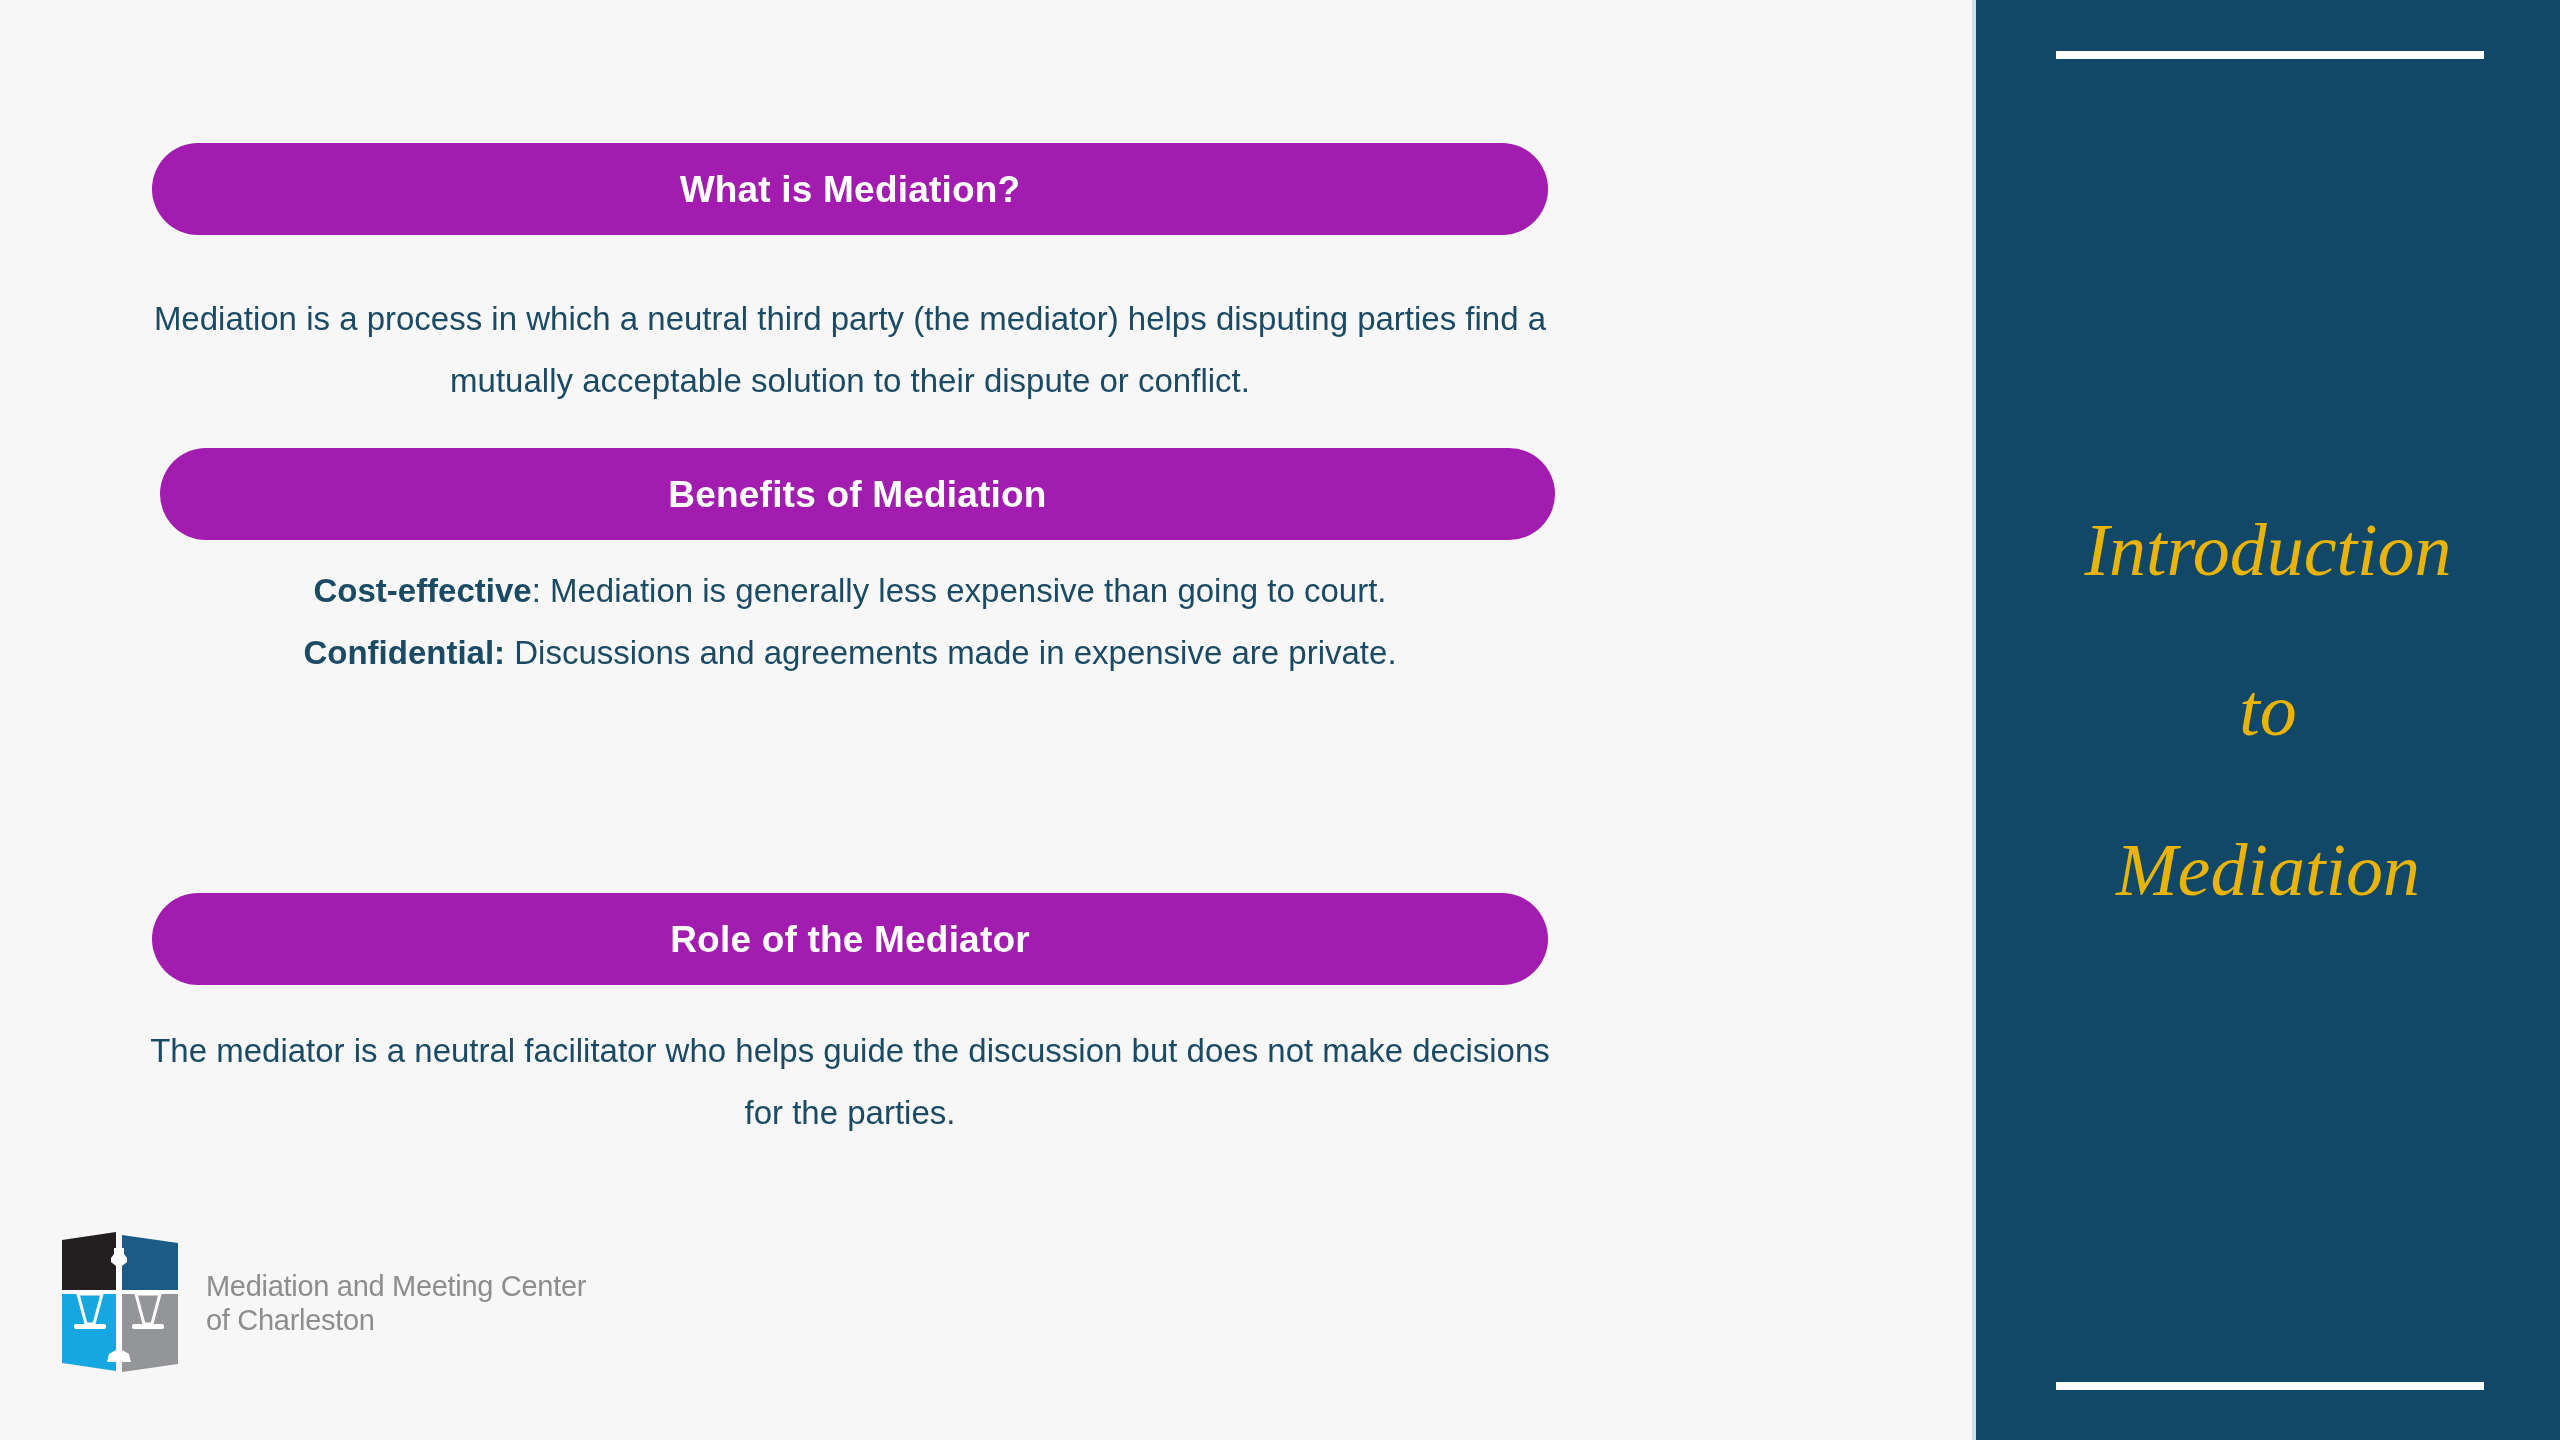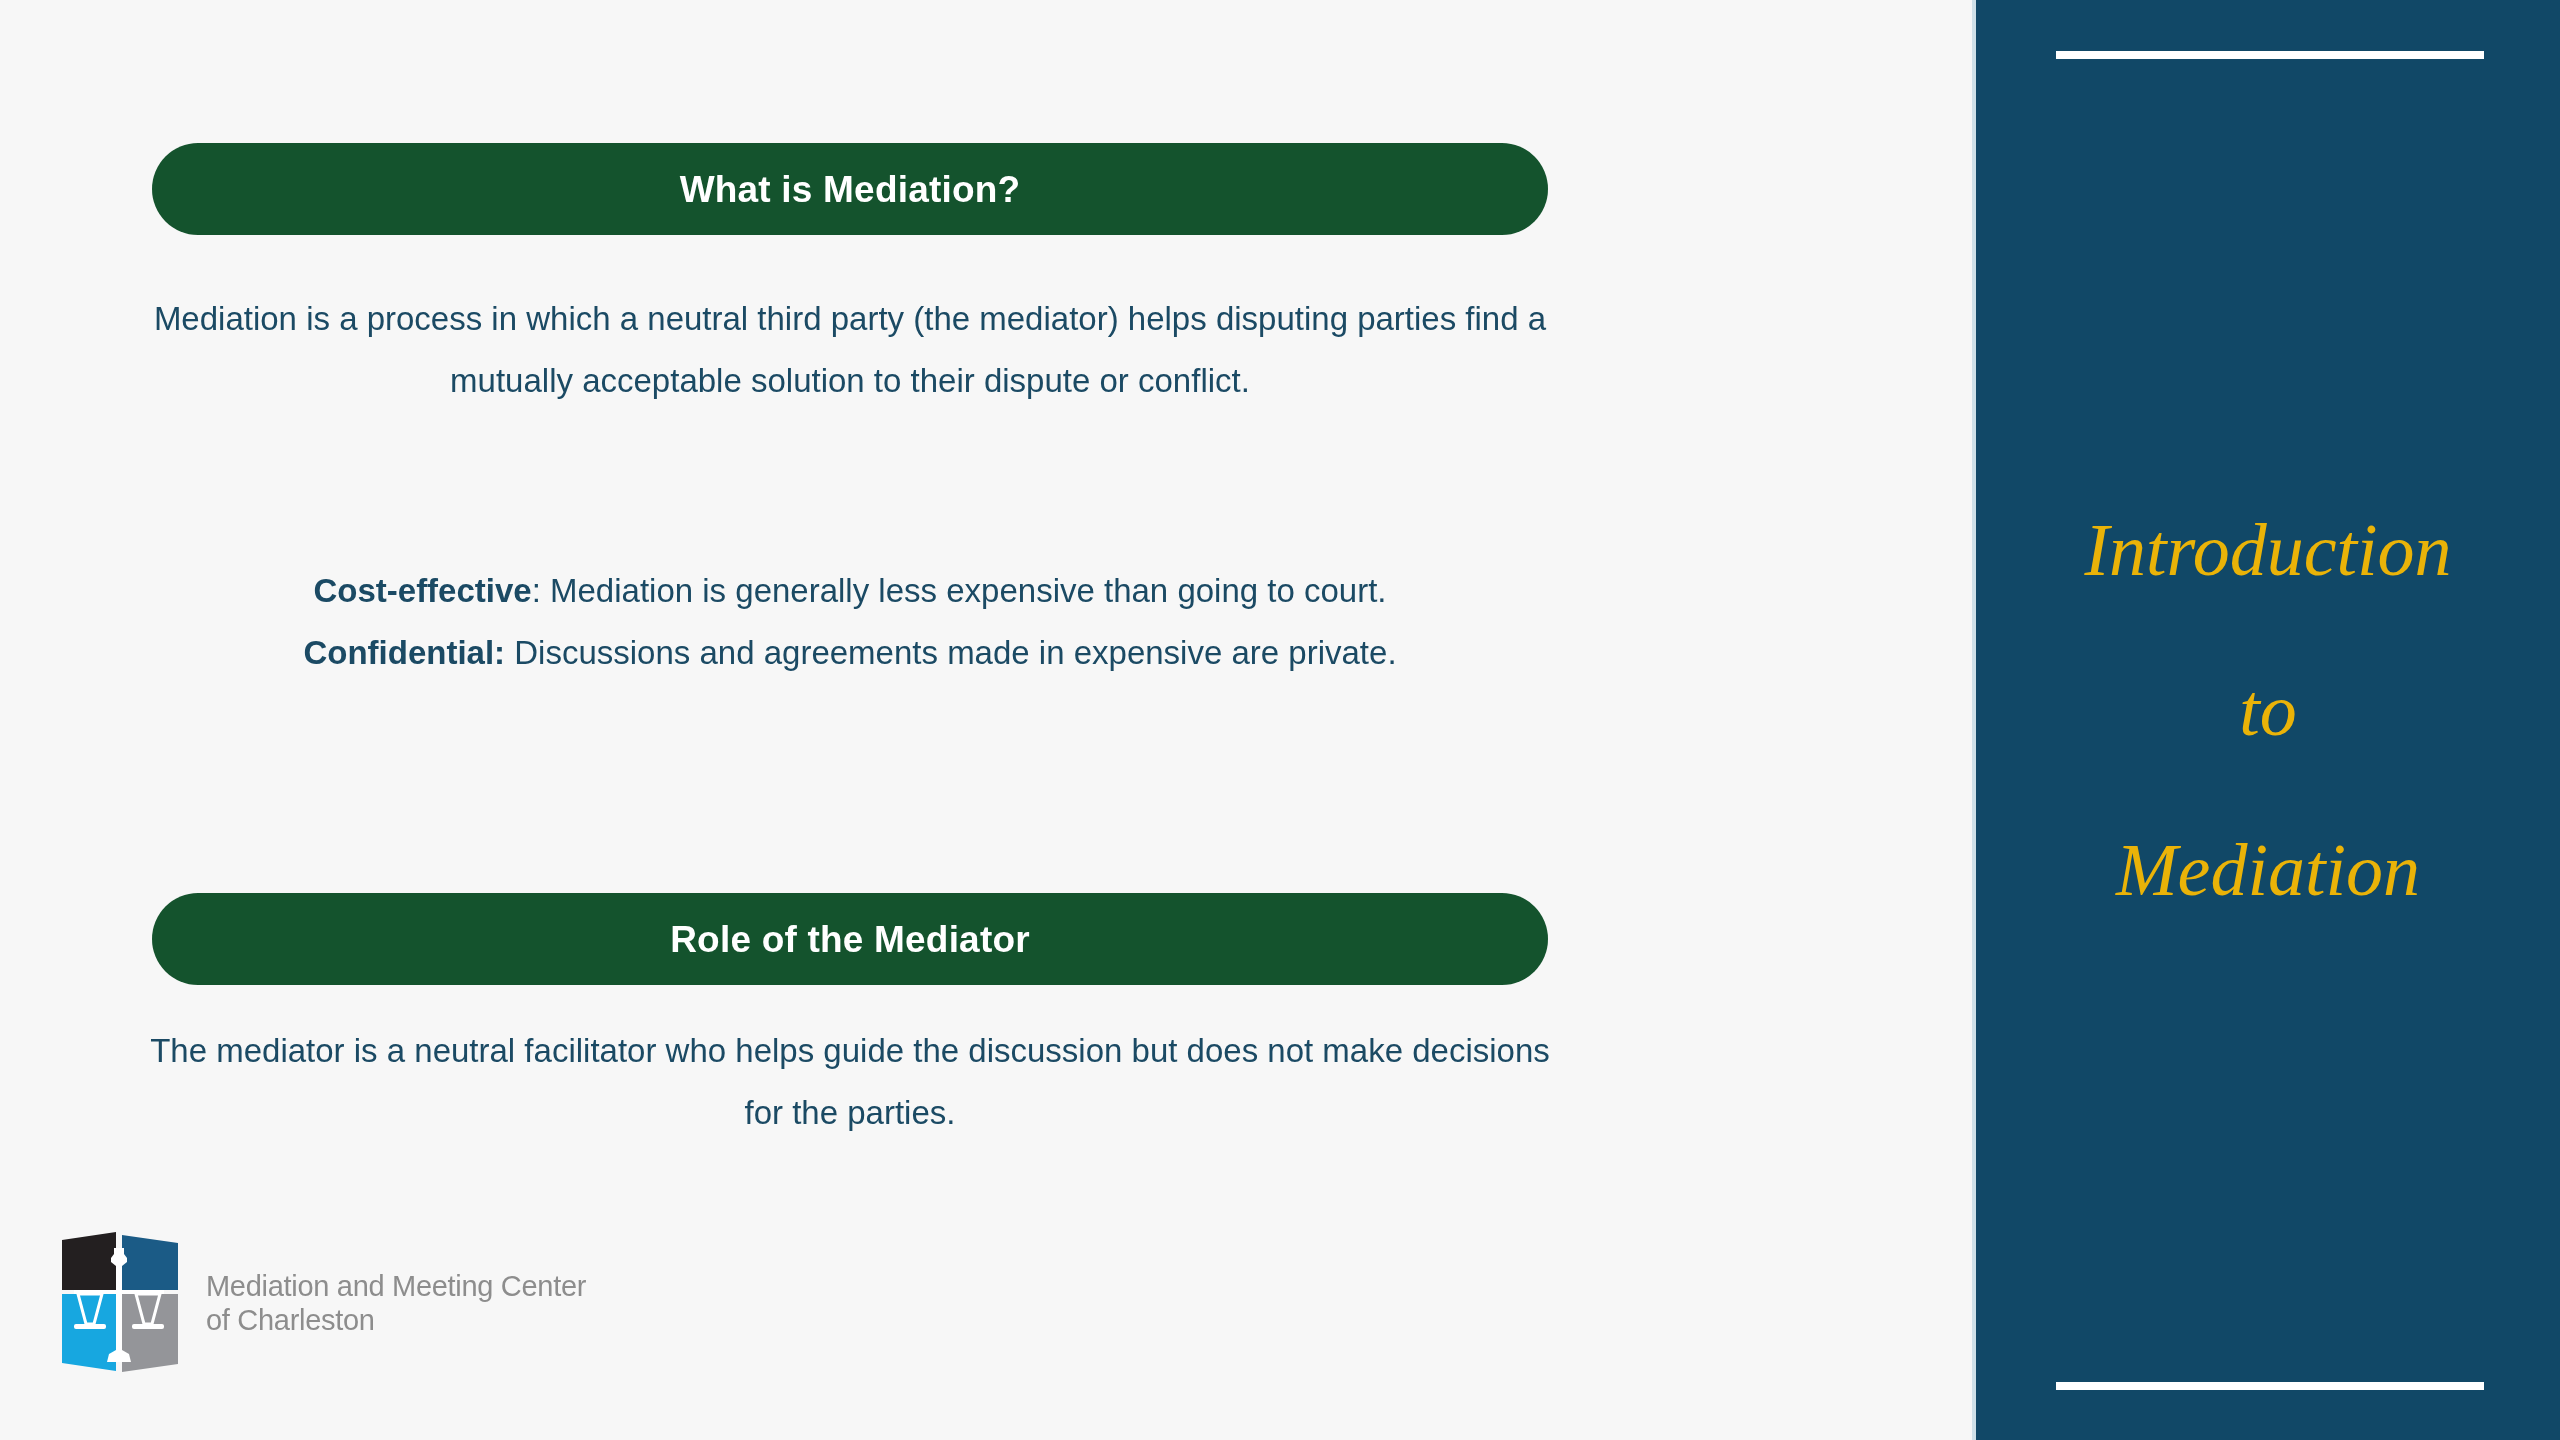--- a/index.html
+++ b/index.html
@@ -14,21 +14,21 @@
   
   #content-area {
     position:absolute;
     left:0; top:0;
     width:1972px; height:1440px;
   }
 
   .pill {
     position:absolute;
     height:92px;
-    background:#14532d;
+    background:#a21caf;
     border-radius:46px;
     display:flex;
     align-items:center;
     justify-content:center;
   }
   .pill-label {
     color:#ffffff;
     font-size:37px;
     font-weight:700;
     letter-spacing:.2px;
@@ -110,20 +110,23 @@
 </head>
 <body>
 
 <div id="content-area">
 
   <div class="pill" id="pill-what">
     <span class="pill-label">What is Mediation?</span>
   </div>
   <div class="body-text" id="para-what">Mediation is a process in which a neutral third party (the mediator) helps disputing parties find a mutually acceptable solution to their dispute or conflict.</div>
 
+  <div class="pill" id="pill-benefit">
+    <span class="pill-label">Benefits of Mediation</span>
+  </div>
   <div class="body-text" id="para-bene">
     <span><b>Cost-effective</b><span>: </span><span>Mediation is generally less expensive than going to court.</span></span><br>
     <span><b>Confidential:</b><span> </span><span>Discussions and agreements made in expensive are private.</span></span><br>
   </div>
 
   <div class="pill" id="pill-role">
     <span class="pill-label">Role of the Mediator</span>
   </div>
   <div class="body-text" id="para-role">The mediator is a neutral facilitator who helps guide the discussion but does not make decisions for the parties.</div>
 

